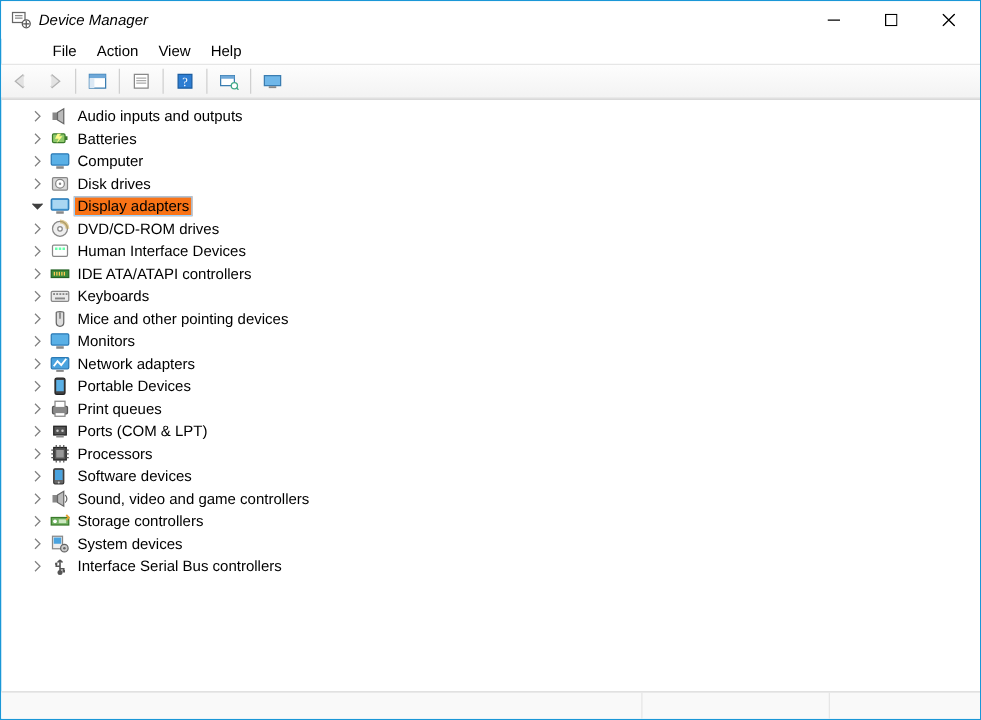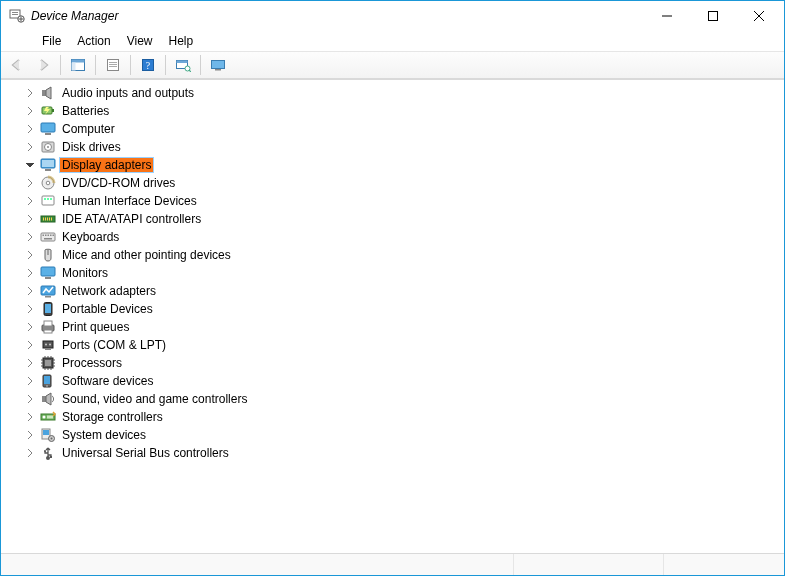--- a/index.html
+++ b/index.html
@@ -455,21 +455,21 @@
                 <span class="twisty">
                   <svg width="10" height="10">
                     <path d="M3 1l4 4-4 4" fill="none" stroke="#808080" stroke-width="1"></path>
                   </svg>
                 </span>
                 <span class="icon">
                   <svg width="16" height="16" viewBox="0 0 16 16">
                     <use href="#i-usb"></use>
                   </svg>
                 </span>
-                <span class="label">Universal Serial Bus controllers</span>
+                <span class="label">Interface Serial Bus controllers</span>
               </div>
             </li>
           </ul>
         </li>
       </ul>
   </div>
 
   <div class="statusbar">
     <div class="panel"></div>
       <div class="panel" style="flex:0 0 150px"></div>

